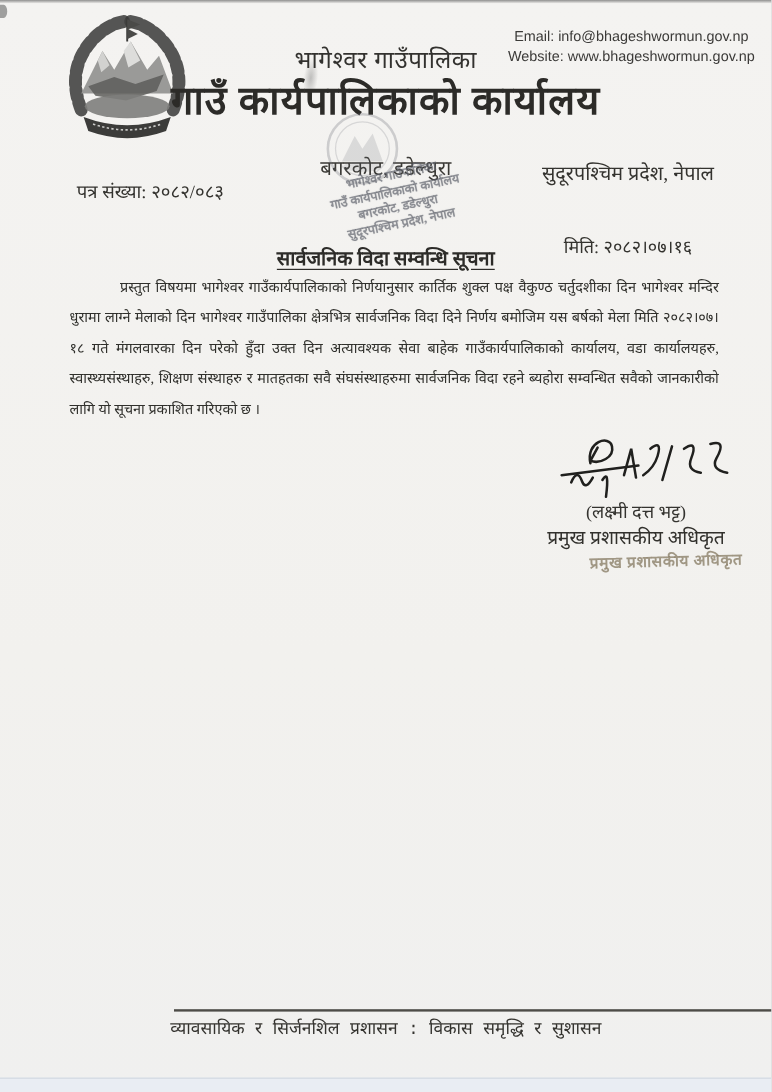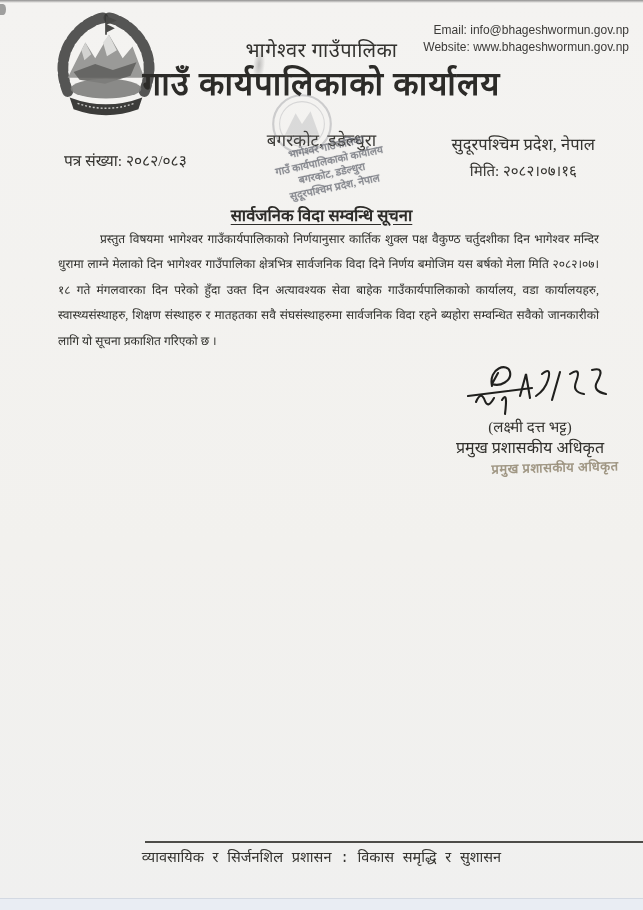--- a/index.html
+++ b/index.html
@@ -26,28 +26,28 @@
   .emblem{position:absolute;left:52px;top:12px;width:108px;height:114px;}
 
   
   .h-muni{position:absolute;left:0;right:0;top:36px;text-align:center;
     font-size:20px;letter-spacing:.5px;color:#33322f;}
   .h-office{position:absolute;left:0;right:0;top:60px;text-align:center;
     font-size:33px;font-weight:600;letter-spacing:1px;color:#2c2b28;}
   .h-address{position:absolute;left:0;right:0;top:128px;text-align:center;
     font-size:17px;color:#3a3935;}
 
-  .contact{position:absolute;right:14px;top:22px;text-align:right;
+  .contact{position:absolute;right:14px;top:22px;text-align:center;
     font-family:"Liberation Sans","DejaVu Sans",sans-serif;
     font-size:12px;line-height:17px;color:#3b3a38;}
 
   .meta-left{position:absolute;left:64px;top:148px;font-size:15.5px;line-height:26px;color:#34332f;}
   .meta-right{position:absolute;right:48px;top:131px;text-align:center;
     font-size:16.5px;line-height:27px;color:#34332f;}
-  .meta-right .date-line{font-size:15px;}
+  .meta-right .date-line{font-size:15px;margin-top:36px;}
 
   
   .stamp{position:absolute;left:238px;top:90px;width:185px;height:115px;pointer-events:none;}
   .stamp-circle{position:absolute;left:32px;top:2px;width:64px;height:64px;opacity:.5;}
   .stamp-lines{position:absolute;left:0px;top:50px;width:185px;
     transform:rotate(-12deg);text-align:center;
     color:rgba(96,98,108,.62);font-size:10.5px;line-height:13.5px;font-weight:600;
     text-shadow:0 0 1px rgba(96,98,108,.25);}
 
   .subject{position:absolute;left:0;right:0;top:186px;text-align:center;

